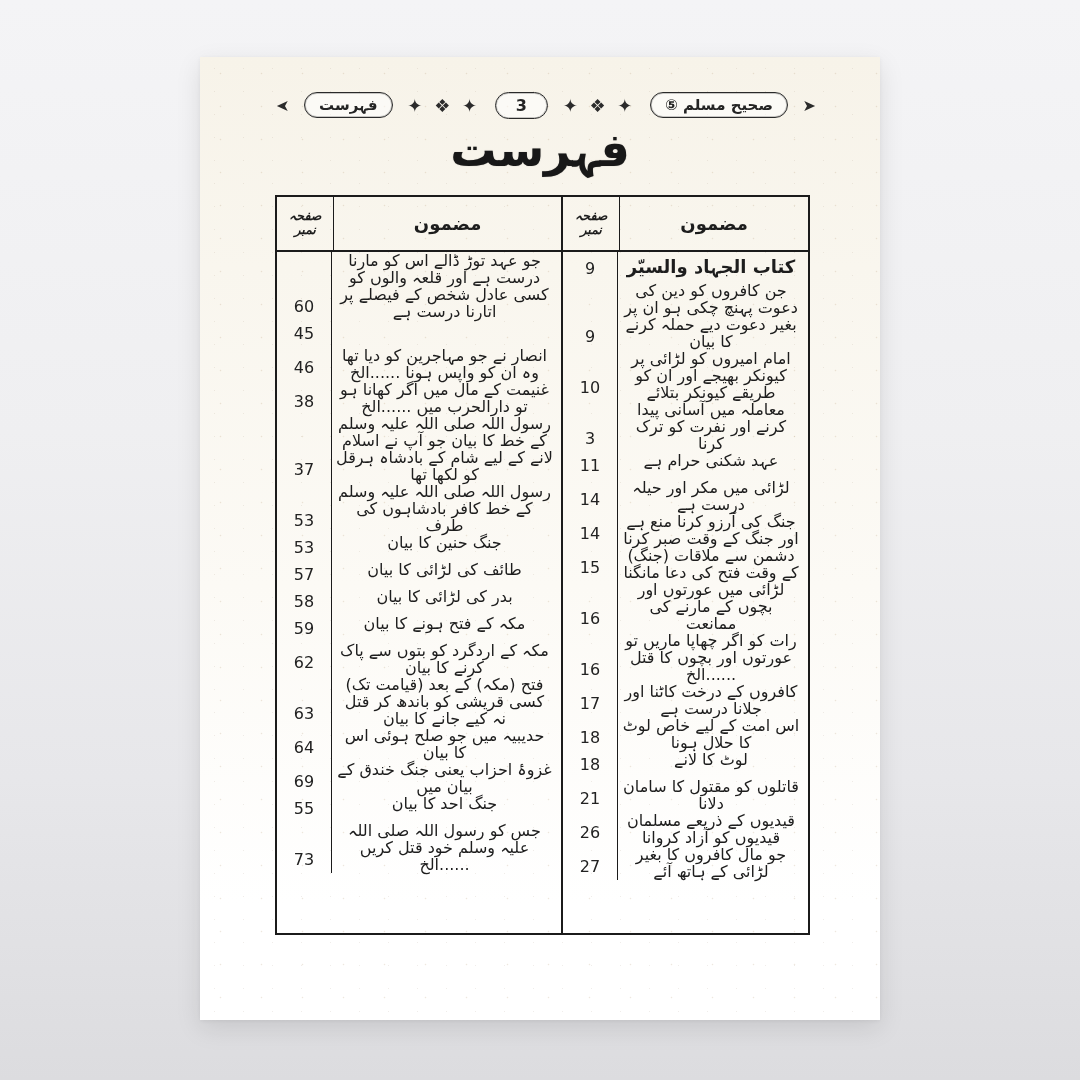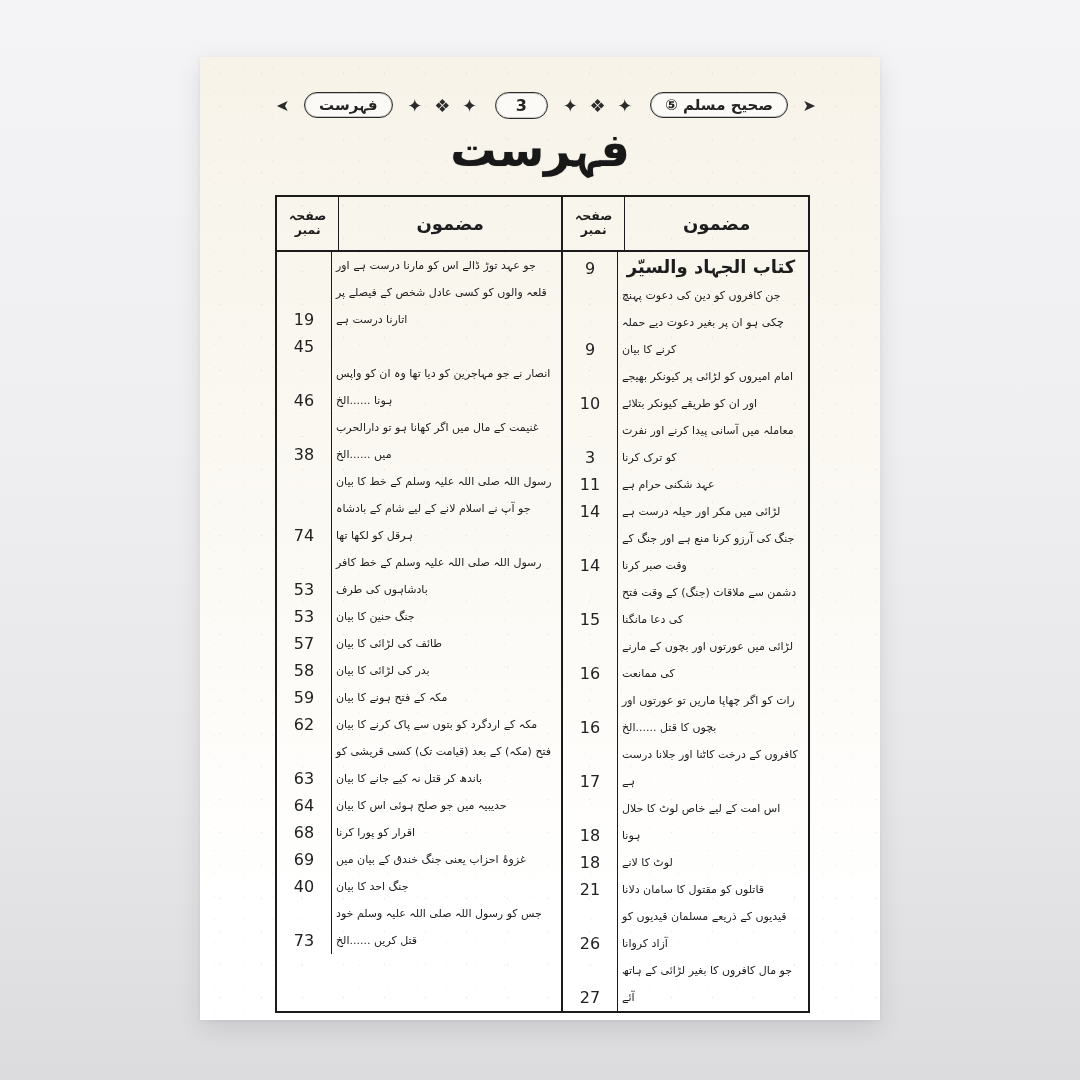--- a/index.html
+++ b/index.html
@@ -50,36 +50,36 @@
     border:2.4px solid #1b1b1b; display:flex; flex-direction:row;
   }
   .half { display:flex; flex-direction:column; }
   .half.left  { flex:0 0 286px; border-right:2.2px solid #1b1b1b; }
   .half.right { flex:1; }
   .thead { display:flex; flex:0 0 40px; border-bottom:2.2px solid #1b1b1b; }
   .hp {
     flex:0 0 55px; border-right:1.6px solid #1b1b1b;
     display:flex; align-items:center; justify-content:center;
     font-size:12.5px; font-weight:bold; text-align:center;
-    direction:rtl; line-height:1.15; padding:12px;
+    direction:rtl; line-height:1.15; padding:12px;font-style:italic;
   }
   .ht {
     flex:1; display:flex; align-items:center; justify-content:center;
     font-size:18px; font-weight:bold; direction:rtl;
   }
   .tbody { flex:1; display:flex; flex-direction:column; }
   .trow { display:flex; min-height:27px; }
   .pcell {
     flex:0 0 55px; border-right:1.6px solid #1b1b1b;
     display:flex; align-items:flex-end; justify-content:center;
     font-size:16px; line-height:25px; padding-bottom:1px; color:#222;
   }
   .tcell {
-    flex:1; direction:rtl; text-align:left;
-    padding:0 8px 0 4px; font-size:11px; line-height:27px; color:#1d1d1d;
+    flex:1; direction:rtl; text-align:center;
+    padding:0 8px 0 4px; font-size:16px; line-height:17px; color:#1d1d1d;
   }
   .trow.heading .tcell {
     text-align:center; font-size:18px; font-weight:bold; line-height:30px;
   }
 </style>
 </head>
 <body>
 
 <div class="page">
 
@@ -97,36 +97,36 @@
 
   <div class="toc-table">
 
     <div class="half left">
       <div class="thead">
         <div class="hp">صفحہ نمبر</div>
         <div class="ht">مضمون</div>
       </div>
       <div class="tbody">
           <div class="trow">
-            <div class="pcell">19</div>
+            <div class="pcell">60</div>
             <div class="tcell">جو عہد توڑ ڈالے اس کو مارنا درست ہے اور قلعہ والوں کو کسی عادل شخص کے فیصلے پر اتارنا درست ہے</div>
           </div>
           <div class="trow">
             <div class="pcell">45</div>
           </div>
           <div class="trow">
             <div class="pcell">46</div>
             <div class="tcell">انصار نے جو مہاجرین کو دیا تھا وہ ان کو واپس ہونا ......الخ</div>
           </div>
           <div class="trow">
             <div class="pcell">38</div>
             <div class="tcell">غنیمت کے مال میں اگر کھانا ہو تو دارالحرب میں ......الخ</div>
           </div>
           <div class="trow">
-            <div class="pcell">74</div>
+            <div class="pcell">37</div>
             <div class="tcell">رسول اللہ صلی اللہ علیہ وسلم کے خط کا بیان جو آپ نے اسلام لانے کے لیے شام کے بادشاہ ہرقل کو لکھا تھا</div>
           </div>
           <div class="trow">
             <div class="pcell">53</div>
             <div class="tcell">رسول اللہ صلی اللہ علیہ وسلم کے خط کافر بادشاہوں کی طرف</div>
           </div>
           <div class="trow">
             <div class="pcell">53</div>
             <div class="tcell">جنگ حنین کا بیان</div>
           </div>
@@ -148,29 +148,25 @@
           </div>
           <div class="trow">
             <div class="pcell">63</div>
             <div class="tcell">فتح (مکہ) کے بعد (قیامت تک) کسی قریشی کو باندھ کر قتل نہ کیے جانے کا بیان</div>
           </div>
           <div class="trow">
             <div class="pcell">64</div>
             <div class="tcell">حدیبیہ میں جو صلح ہوئی اس کا بیان</div>
           </div>
           <div class="trow">
-            <div class="pcell">68</div>
-            <div class="tcell">اقرار کو پورا کرنا</div>
-          </div>
-          <div class="trow">
             <div class="pcell">69</div>
             <div class="tcell">غزوۂ احزاب یعنی جنگ خندق کے بیان میں</div>
           </div>
           <div class="trow">
-            <div class="pcell">40</div>
+            <div class="pcell">55</div>
             <div class="tcell">جنگ احد کا بیان</div>
           </div>
           <div class="trow">
             <div class="pcell">73</div>
             <div class="tcell">جس کو رسول اللہ صلی اللہ علیہ وسلم خود قتل کریں ......الخ</div>
           </div>
         </div>
     </div>
 
     <div class="half right">

